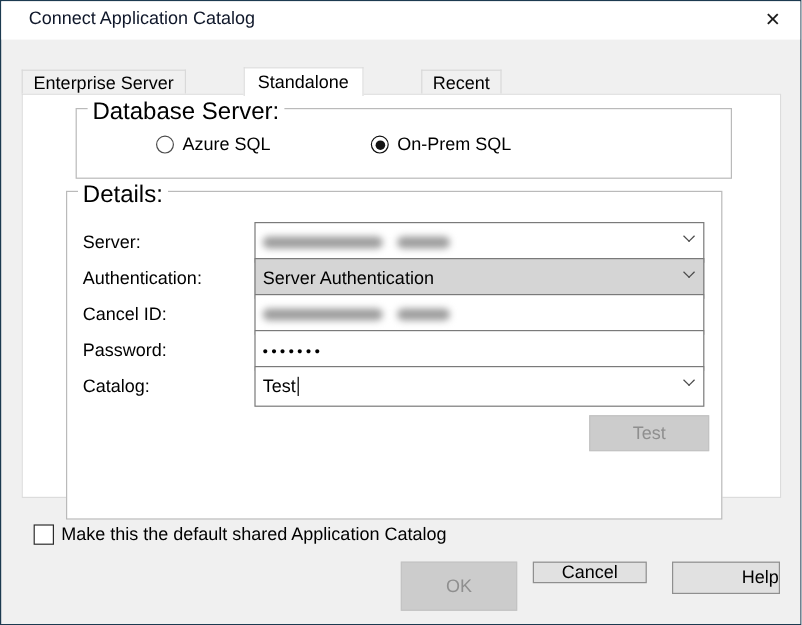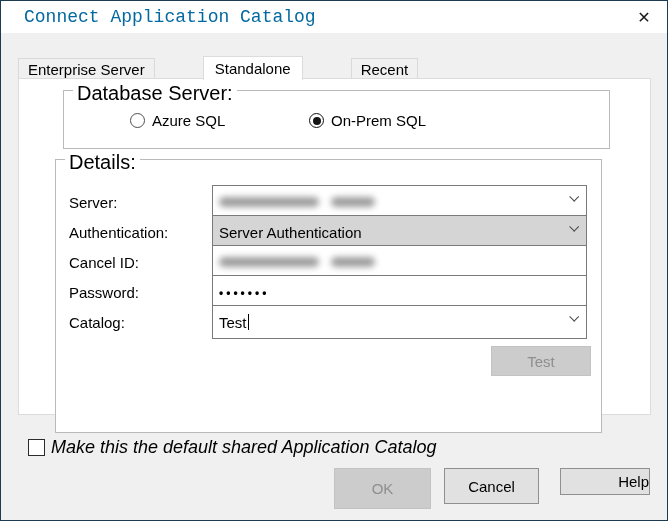--- a/index.html
+++ b/index.html
@@ -5,21 +5,21 @@
   html,body { margin:0; padding:0; background:#ffffff; }
   * { box-sizing:border-box; }
   .dialog {
     position:relative; width:668px; height:521px;
     border:1px solid #1c3a50; background:#f0f0f0;
     font-family:"Liberation Sans", sans-serif; font-size:15px; color:#000;
     overflow:hidden;
   }
   
   .titlebar { position:absolute; left:0; top:0; right:0; height:32px; background:#ffffff; }
-  .title { position:absolute; left:23px; top:6px; font-size:18px; color:#0369a1; white-space:nowrap;font-family:Liberation Mono, monospace; }
+  .title { position:absolute; left:23px; top:6px; font-size:15px; color:#0f172a; white-space:nowrap; }
   .close-btn { position:absolute; right:0; top:0; width:46px; height:32px;
     display:flex; align-items:center; justify-content:center;
     font-size:16px; color:#1a1a1a; cursor:default; }
   
   .tabstrip { position:absolute; left:17px; top:54px; height:24px; display:flex; align-items:flex-end;gap:47px; }
   .tab { height:21px; padding:0 9px; background:#f0f0f0;
     border:1px solid #d9d9d9; border-bottom:none;
     display:flex; align-items:center; font-size:15px; margin-right:1px; position:relative; z-index:1; }
   .tab.active { height:24px; background:#ffffff; border:1px solid #dcdcdc; border-bottom:none;
     z-index:3; margin-bottom:-1px; padding:0 11px; }
@@ -51,26 +51,26 @@
   .blob.long { width:100px; margin-right:12px; }
   .blob.short { width:44px; }
   .password-dots { font-size:12px; font-weight:bold; letter-spacing:3px; padding-top:2px; }
   .caret { display:inline-block; width:1px; height:16px; background:#000; margin-left:1px; vertical-align:middle; }
   
   .btn { position:absolute; display:flex; align-items:center; justify-content:center;
     font-size:15px; background:#e1e1e1; border:1px solid #8f8f8f; color:#000; cursor:default; }
   .btn.disabled { background:#cccccc; border-color:#c3c3c3; color:#8f8f8f; }
   .test-btn { left:435px; top:186px; width:100px; height:30px; }
   .ok-btn { left:333px; top:467px; width:97px; height:41px;text-align:center; }
-  .cancel-btn { left:443px; top:467px; width:95px; height:36px; }
+  .cancel-btn { left:443px; top:467px; width:95px; height:18px; }
   .help-btn { left:559px; top:467px; width:90px; height:27px;justify-content:flex-end; }
   
   .checkbox-row { position:absolute; left:27px; top:436px; display:flex; align-items:center; }
   .checkbox { width:17px; height:17px; border:1px solid #2b2b2b; background:#fff; margin-right:6px; flex:0 0 auto; }
-  .checkbox-label { font-size:18px;font-style:italic; }
+  .checkbox-label { font-size:15px; }
 </style>
 </head>
 <body>
 
 <div class="dialog">
 
   <div class="titlebar">
     <span class="title">Connect Application Catalog</span>
     <div class="close-btn">
       <span>✕</span>

